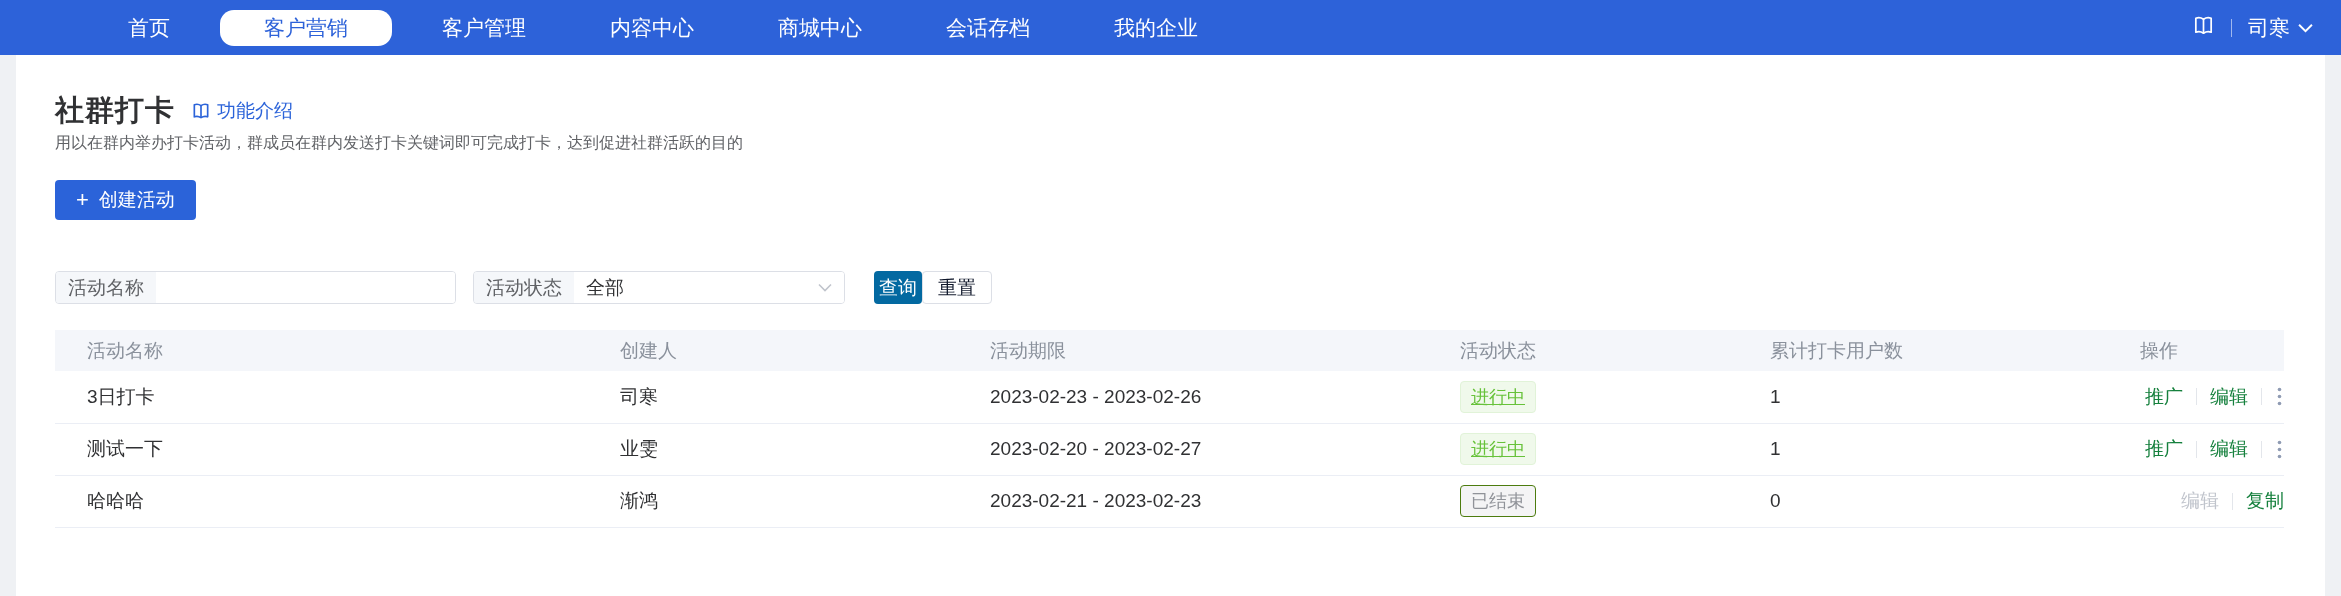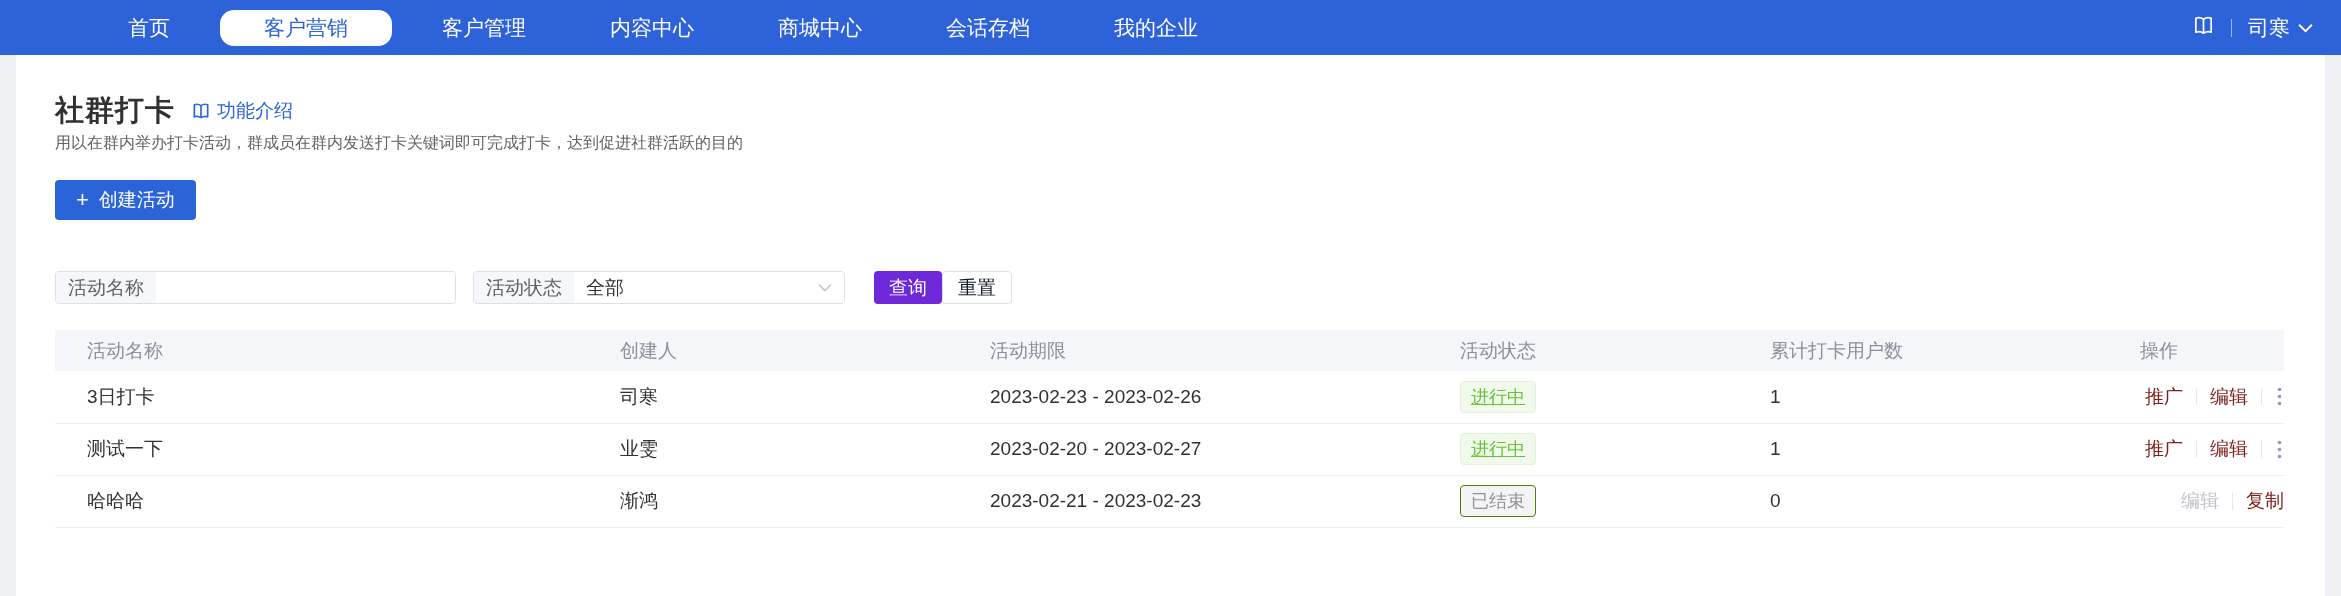--- a/index.html
+++ b/index.html
@@ -27,35 +27,35 @@
   .btn-primary { margin-top:26px; display:inline-flex; align-items:center; gap:10px; height:40px; background:#2b63d9; color:#fff; font-size:19px; border:none; border-radius:4px; padding:0 21px; cursor:pointer; }
   .plus-glyph { font-size:22px; line-height:1; }
 
   
   .filter-bar { margin-top:51px; display:flex; align-items:center; }
   .input-group { display:flex; align-items:stretch; border:1px solid #dcdfe6; border-radius:4px; height:33px; overflow:hidden; background:#fff; }
   .input-label { background:#f5f7fa; color:#606266; font-size:19px; display:flex; align-items:center; padding:0 12px; white-space:nowrap; }
   .input-box { border:none; outline:none; font-size:19px; padding:0 12px; width:299px; color:#303133; background:#fff; }
   .select-box { display:flex; align-items:center; justify-content:space-between; width:270px; padding:0 12px; font-size:19px; color:#303133; cursor:pointer; background:#fff; }
   .group-status { margin-left:17px; }
-  .btn-search { margin-left:29px; height:33px; background:#6d28d9; color:#fff; border:none; border-radius:4px; font-size:19px; padding:0 15px; cursor:pointer; }
+  .btn-search { margin-left:29px; height:33px; background:#0369a1; color:#fff; border:none; border-radius:4px; font-size:19px; padding:0 5px; cursor:pointer; }
   .btn-reset { margin-left:0; height:33px; background:#fff; color:#0f172a; border:1px solid #dcdfe6; border-radius:4px; font-size:19px; padding:0 15px; cursor:pointer; }
 
   
   .table { margin-top:26px; width:2229px; border-collapse:collapse; table-layout:fixed; }
   .table col.c1{width:533px;} .table col.c2{width:370px;} .table col.c3{width:470px;}
   .table col.c4{width:310px;} .table col.c5{width:402px;} .table col.c6{width:144px;}
   .table th { background:#f4f6fa; color:#8a919c; font-weight:normal; font-size:19px; text-align:left; height:41px; padding:0 0 0 32px; white-space:nowrap; }
   .table td { font-size:19px; color:#303133; height:52px; padding:0 0 0 32px; border-bottom:1px solid #ebeef5; white-space:nowrap; }
   .table td.ops, .table th.ops { padding-left:0;font-family:Liberation Mono, monospace; }
   .badge { display:inline-block; font-size:18px; line-height:1; padding:6px 10px; border-radius:4px; }
   .badge.success { color:#67c23a; background:#f0f9eb; border:1px solid #e1f3d8;text-decoration:underline; }
   .badge.ended { color:#909399; background:#f4f4f5; border:1px solid #4d7c0f; }
   .ops-wrap { display:flex; align-items:center; justify-content:flex-end; gap:0; }
-  .op-link { color:#7f1d1d; font-size:19px; cursor:pointer; text-decoration:none; }
+  .op-link { color:#15803d; font-size:19px; cursor:pointer; text-decoration:none; }
   .op-link.disabled { color:#c0c4cc; cursor:not-allowed; }
   .op-sep { width:1px; height:17px; background:#e3e6eb; margin:0 13px; }
   .more-btn { display:inline-flex; align-items:center; cursor:pointer; padding:2px; }
 </style>
 </head>
 <body>
 
 <div class="topnav">
   <div class="nav-item">首页</div>
   <div class="nav-item active">

